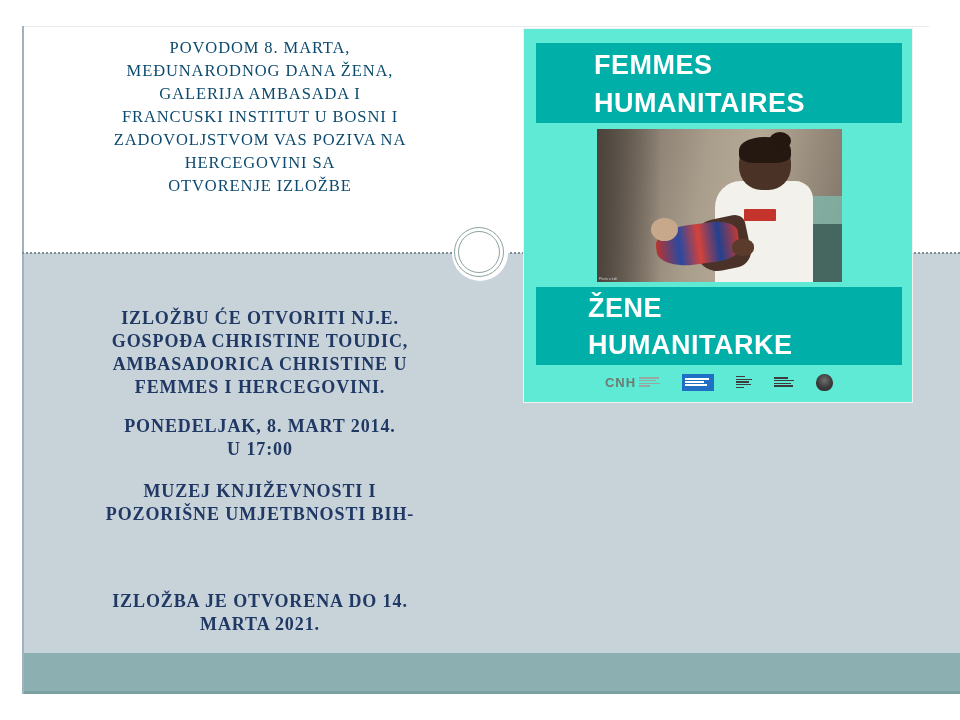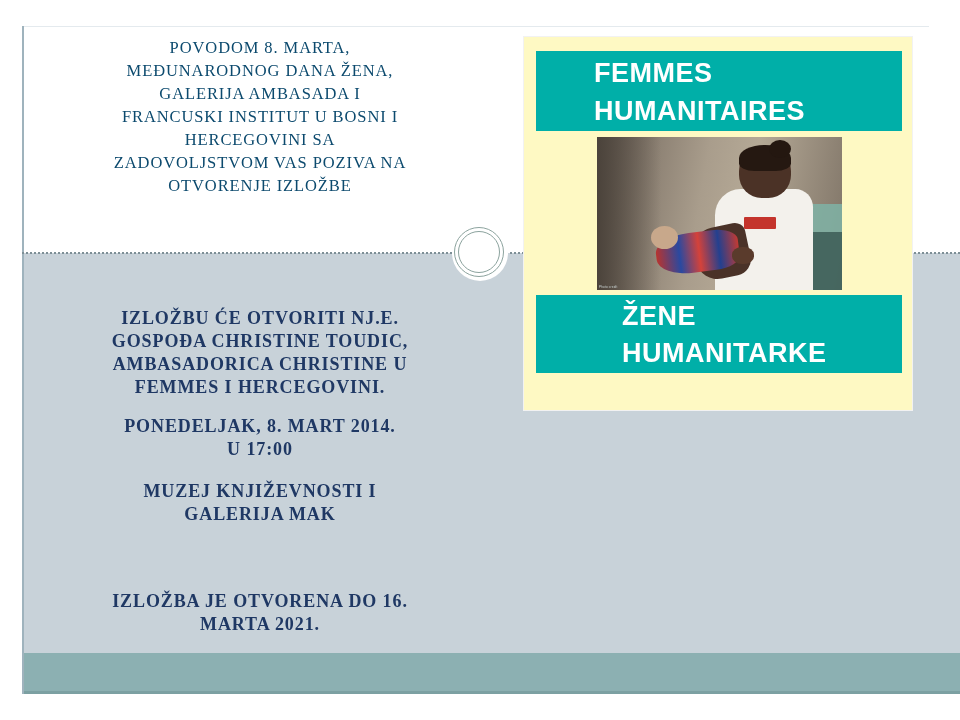--- a/index.html
+++ b/index.html
@@ -92,42 +92,42 @@
     line-height:23px;
     letter-spacing:0.9px;
   }
   .blk-opening{top:307px;}
   .blk-datetime{top:415px;}
   .blk-venue{top:480px;}
   .blk-duration{top:590px;}
 
   
   .poster{
-    position:absolute;left:524px;top:37px;width:388px;height:373px;
-    background:#fef9c3;
+    position:absolute;left:524px;top:29px;width:388px;height:373px;
+    background:#5eead4;
     box-shadow:0 0 0 1px #f2f2f2;
   }
   .poster-band{
     position:absolute;left:12px;width:366px;
     background:#00afa8;
     color:#ffffff;
     font-family:"Liberation Sans",sans-serif;
     font-weight:bold;
     letter-spacing:0.5px;
   }
   .band-top{
     top:14px;height:80px;
     font-size:27px;line-height:38px;
     padding:3px 0 0 58px;
     box-sizing:border-box;
   }
   .band-bottom{
     top:258px;height:78px;
     font-size:27px;line-height:37px;
-    padding:3px 0 0 86px;
+    padding:3px 0 0 52px;
     box-sizing:border-box;
   }
   .band-line{display:block;}
 
   
   .photo{
     position:absolute;left:73px;top:100px;width:245px;height:153px;
     overflow:hidden;
     background:#8d8377;
   }
@@ -268,45 +268,45 @@
     <div class="circle-halo"></div>
     <div class="circle-outer"></div>
     <div class="circle-inner"></div>
   </div>
 
   <div class="intro">
     <div>POVODOM 8. MARTA,</div>
     <div>MEĐUNARODNOG DANA ŽENA,</div>
     <div>GALERIJA AMBASADA I</div>
     <div>FRANCUSKI INSTITUT U BOSNI I</div>
+    <div>ZADOVOLJSTVOM VAS POZIVA NA</div>
     <div>HERCEGOVINI SA</div>
-    <div>ZADOVOLJSTVOM VAS POZIVA NA</div>
     <div>OTVORENJE IZLOŽBE</div>
   </div>
 
 
   <div class="body-block blk-opening">
     <div>IZLOŽBU ĆE OTVORITI NJ.E.</div>
     <div>GOSPOĐA CHRISTINE TOUDIC,</div>
     <div>AMBASADORICA CHRISTINE U</div>
     <div>FEMMES I HERCEGOVINI.</div>
   </div>
 
   <div class="body-block blk-datetime">
     <div>PONEDELJAK, 8. MART 2014.</div>
     <div>U 17:00</div>
   </div>
 
   <div class="body-block blk-venue">
     <div>MUZEJ KNJIŽEVNOSTI I</div>
-    <div>GALERIJA MAK</div>
+    <div>POZORIŠNE UMJETBNOSTI BIH-</div>
   </div>
 
   <div class="body-block blk-duration">
-    <div>IZLOŽBA JE OTVORENA DO 16.</div>
+    <div>IZLOŽBA JE OTVORENA DO 14.</div>
     <div>MARTA 2021.</div>
   </div>
 
   <div class="poster">
 
     <div class="poster-band band-top">
       <span class="band-line">FEMMES</span>
       <span class="band-line">HUMANITAIRES</span>
     </div>
 
@@ -325,15 +325,45 @@
       <div class="ph-babyhead"></div>
       <div class="ph-hand"></div>
       <div class="ph-credit">Photo credit</div>
     </div>
 
     <div class="poster-band band-bottom">
       <span class="band-line">ŽENE</span>
       <span class="band-line">HUMANITARKE</span>
     </div>
 
+    <div class="logos">
+      <div class="logo">
+        <span class="logo-cnh-text">CNH</span>
+        <span class="logo-cnh-sub">
+            <i></i>
+            <i></i>
+            <i></i>
+            <i></i>
+          </span>
+      </div>
+      <div class="logo-fr">
+          <i></i>
+          <i></i>
+          <i></i>
+        </div>
+      <div class="logo-rf">
+          <i></i>
+          <i></i>
+          <i></i>
+          <i></i>
+          <i></i>
+        </div>
+      <div class="logo-rf2">
+          <i></i>
+          <i></i>
+          <i></i>
+          <i></i>
+        </div>
+      <div class="logo-seal"></div>
+    </div>
 
   </div>
 </div>
 
 </body></html>

